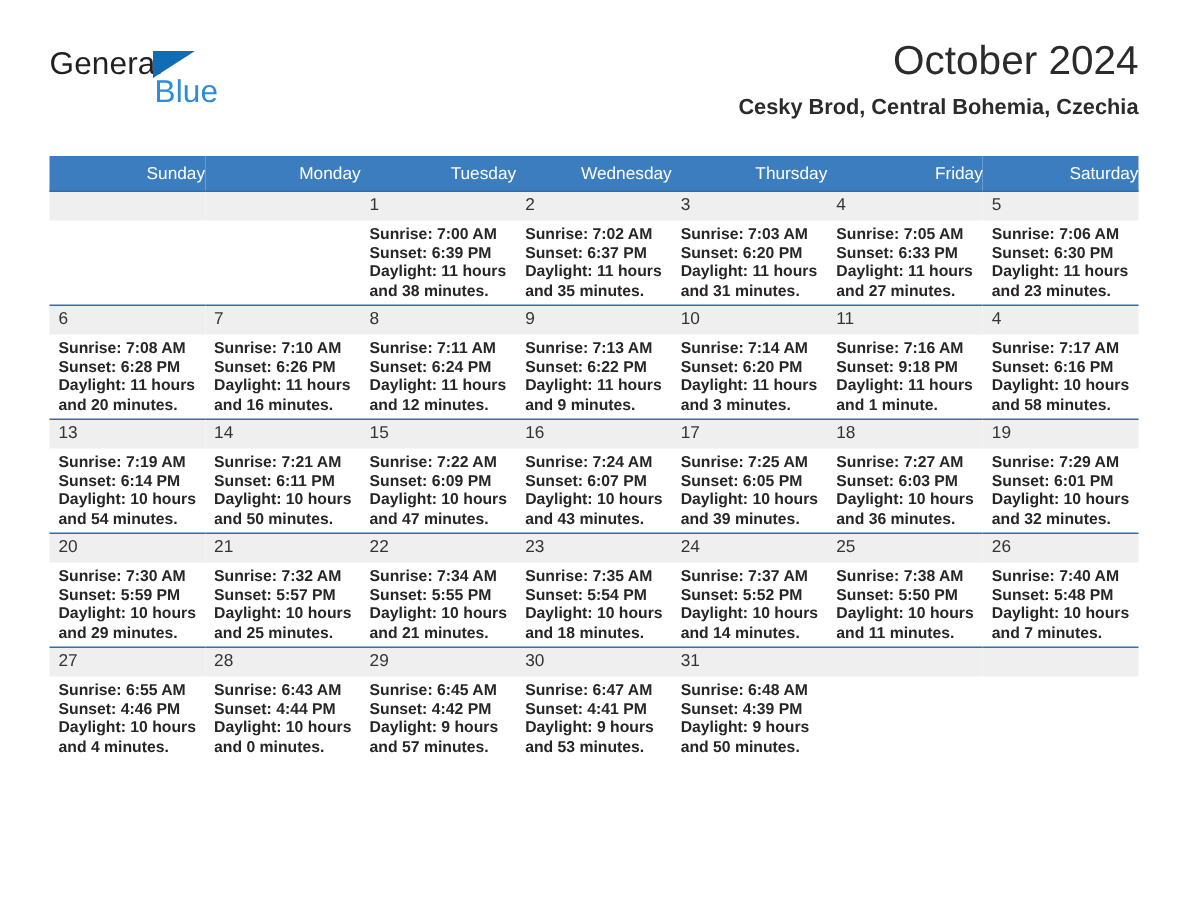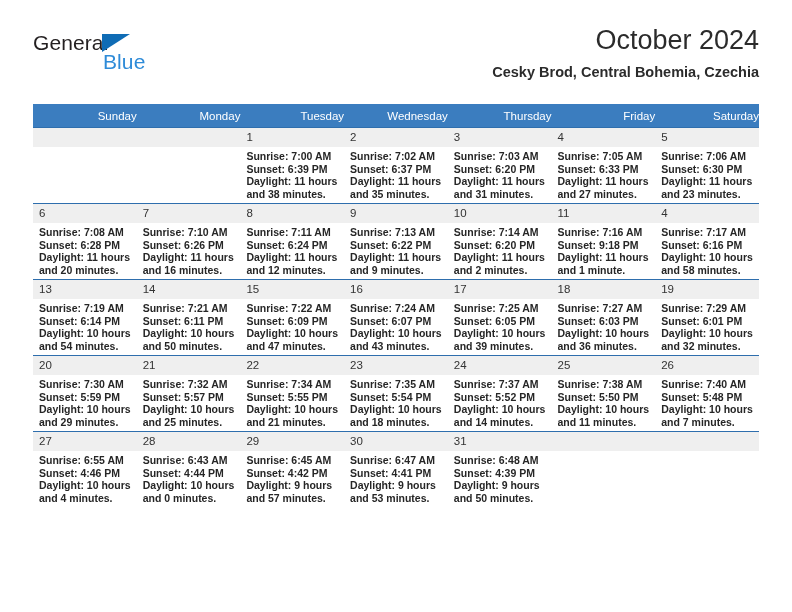--- a/index.html
+++ b/index.html
@@ -264,21 +264,21 @@
             <div>Daylight: 11 hours</div>
             <div>and 9 minutes.</div>
           </div>
         </td>
         <td>
           <div class="daynum">10</div>
           <div class="info">
             <div>Sunrise: 7:14 AM</div>
             <div>Sunset: 6:20 PM</div>
             <div>Daylight: 11 hours</div>
-            <div>and 2 minutes.</div>
+            <div>and 3 minutes.</div>
           </div>
         </td>
         <td>
           <div class="daynum">11</div>
           <div class="info">
             <div>Sunrise: 7:16 AM</div>
             <div>Sunset: 9:18 PM</div>
             <div>Daylight: 11 hours</div>
             <div>and 1 minute.</div>
           </div>

